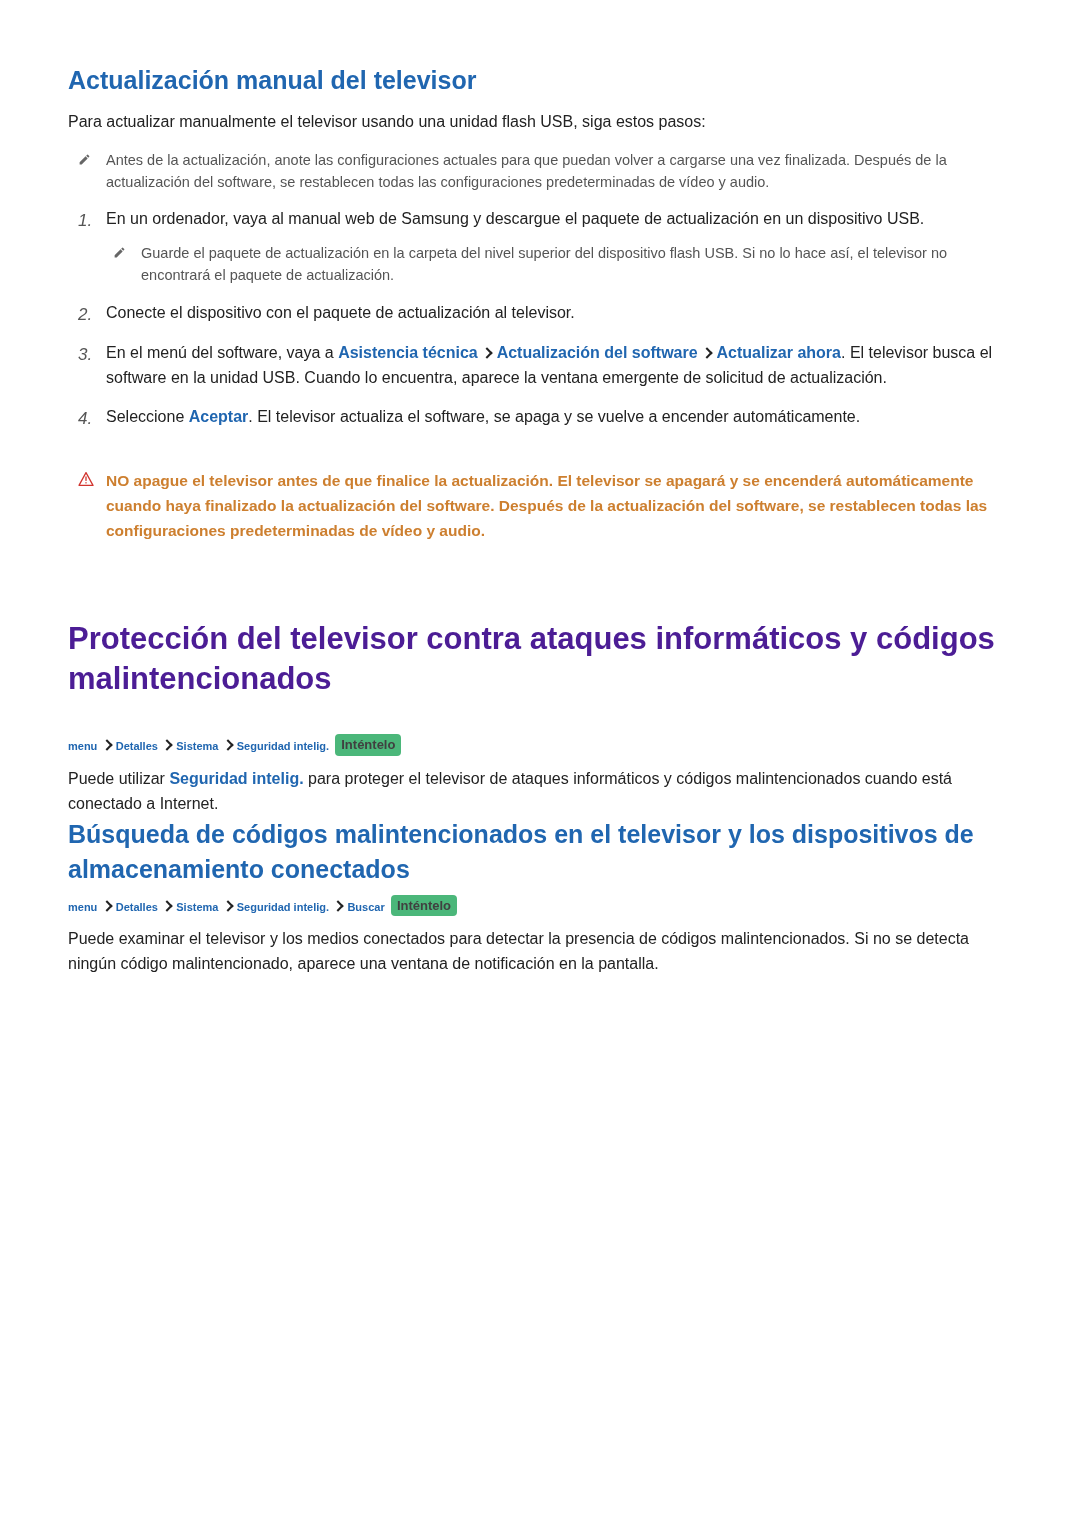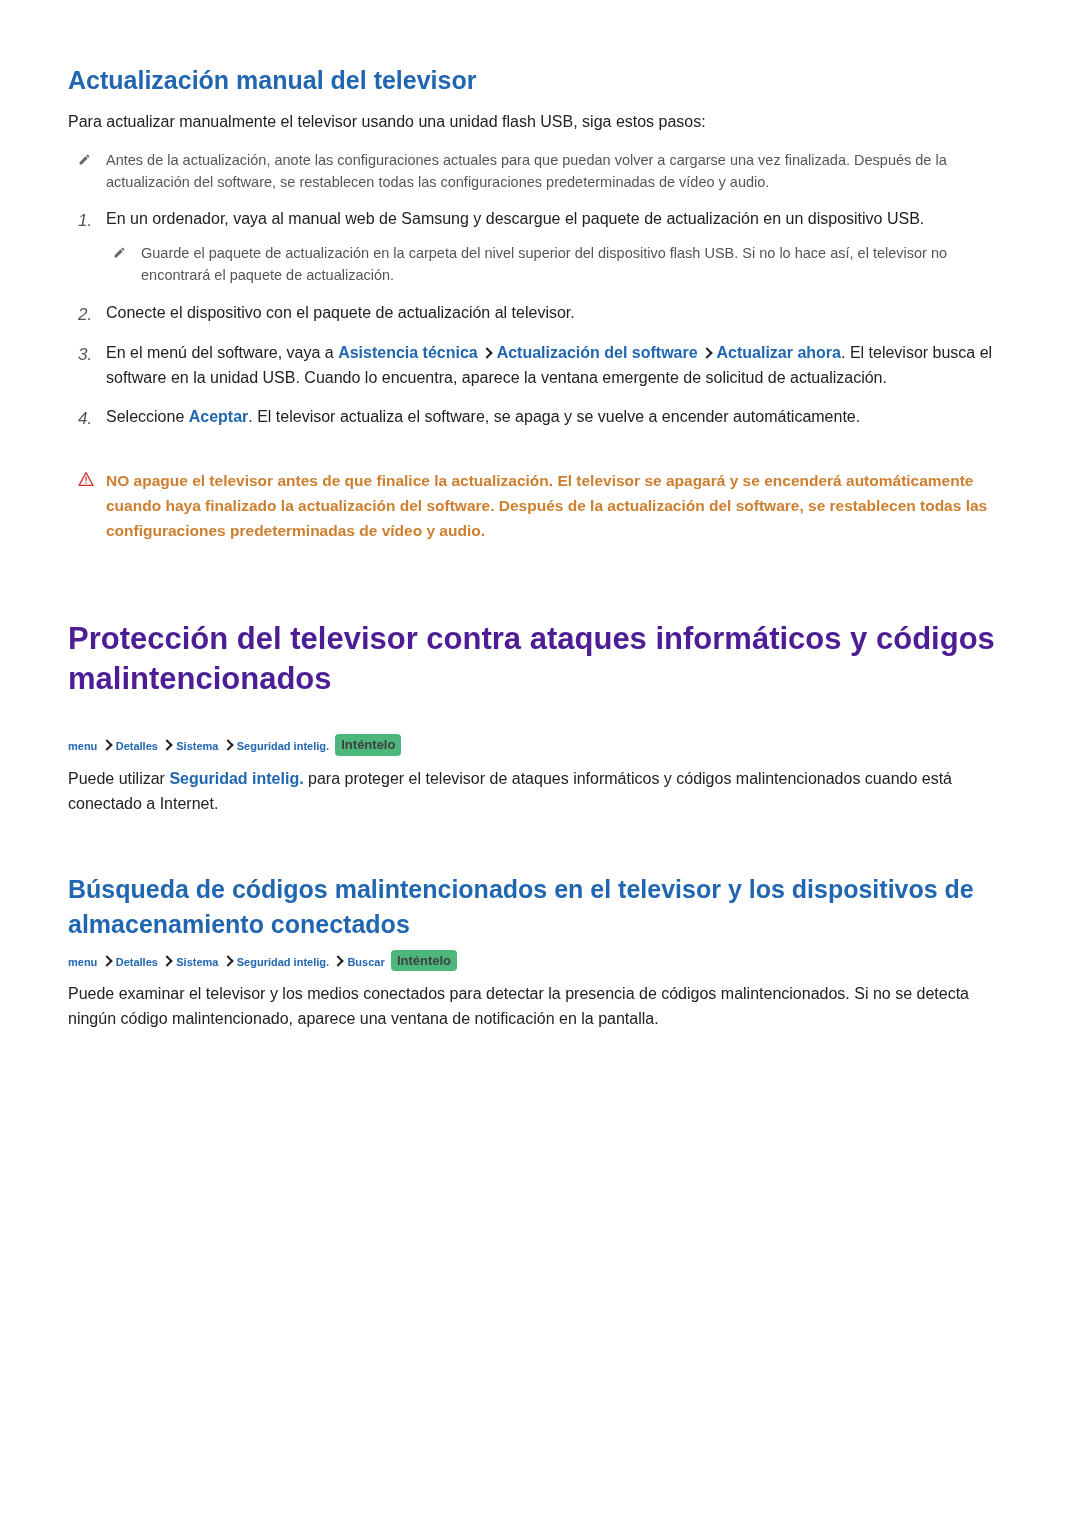--- a/index.html
+++ b/index.html
@@ -26,21 +26,20 @@
       font-weight: bold;
       color: #4c1d95;
       margin-top: 75px;
       margin-bottom: 35px;
       line-height: 1.3;
     }
     h2.subsection-heading {
       font-size: 25px;
       font-weight: bold;
       color: #2066b0;
-      margin-top: 55px;
       margin-bottom: 8px;
       line-height: 1.4;
     }
     p.intro {
       font-size: 16px;
       color: #222;
       margin-bottom: 15px;
     }
     .note-block {
       display: flex;

